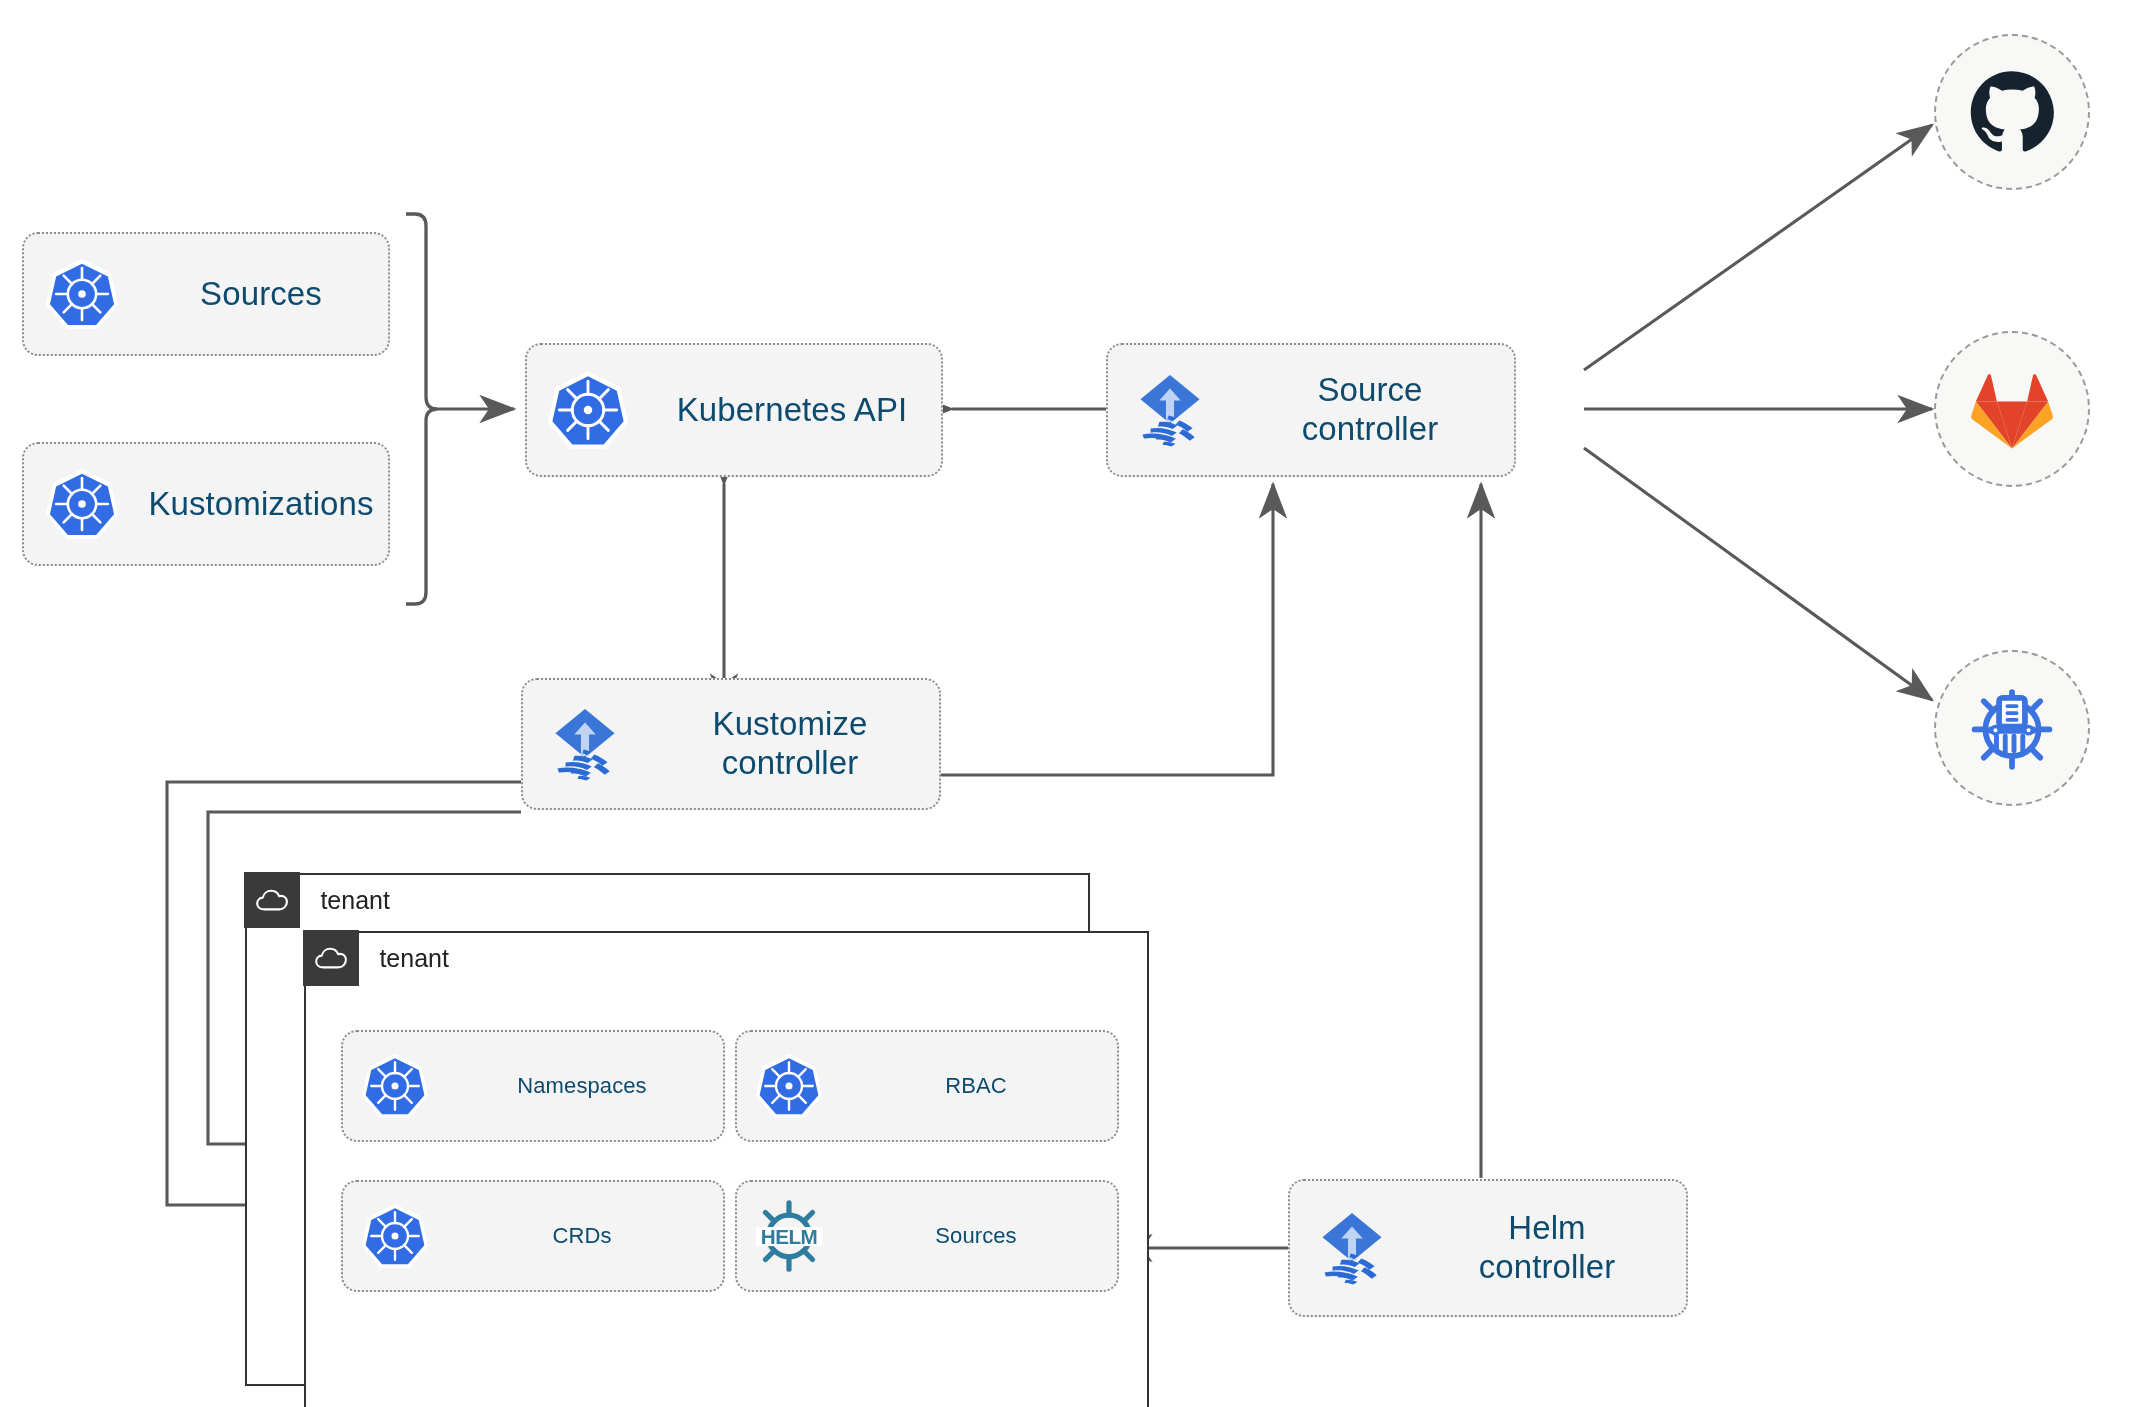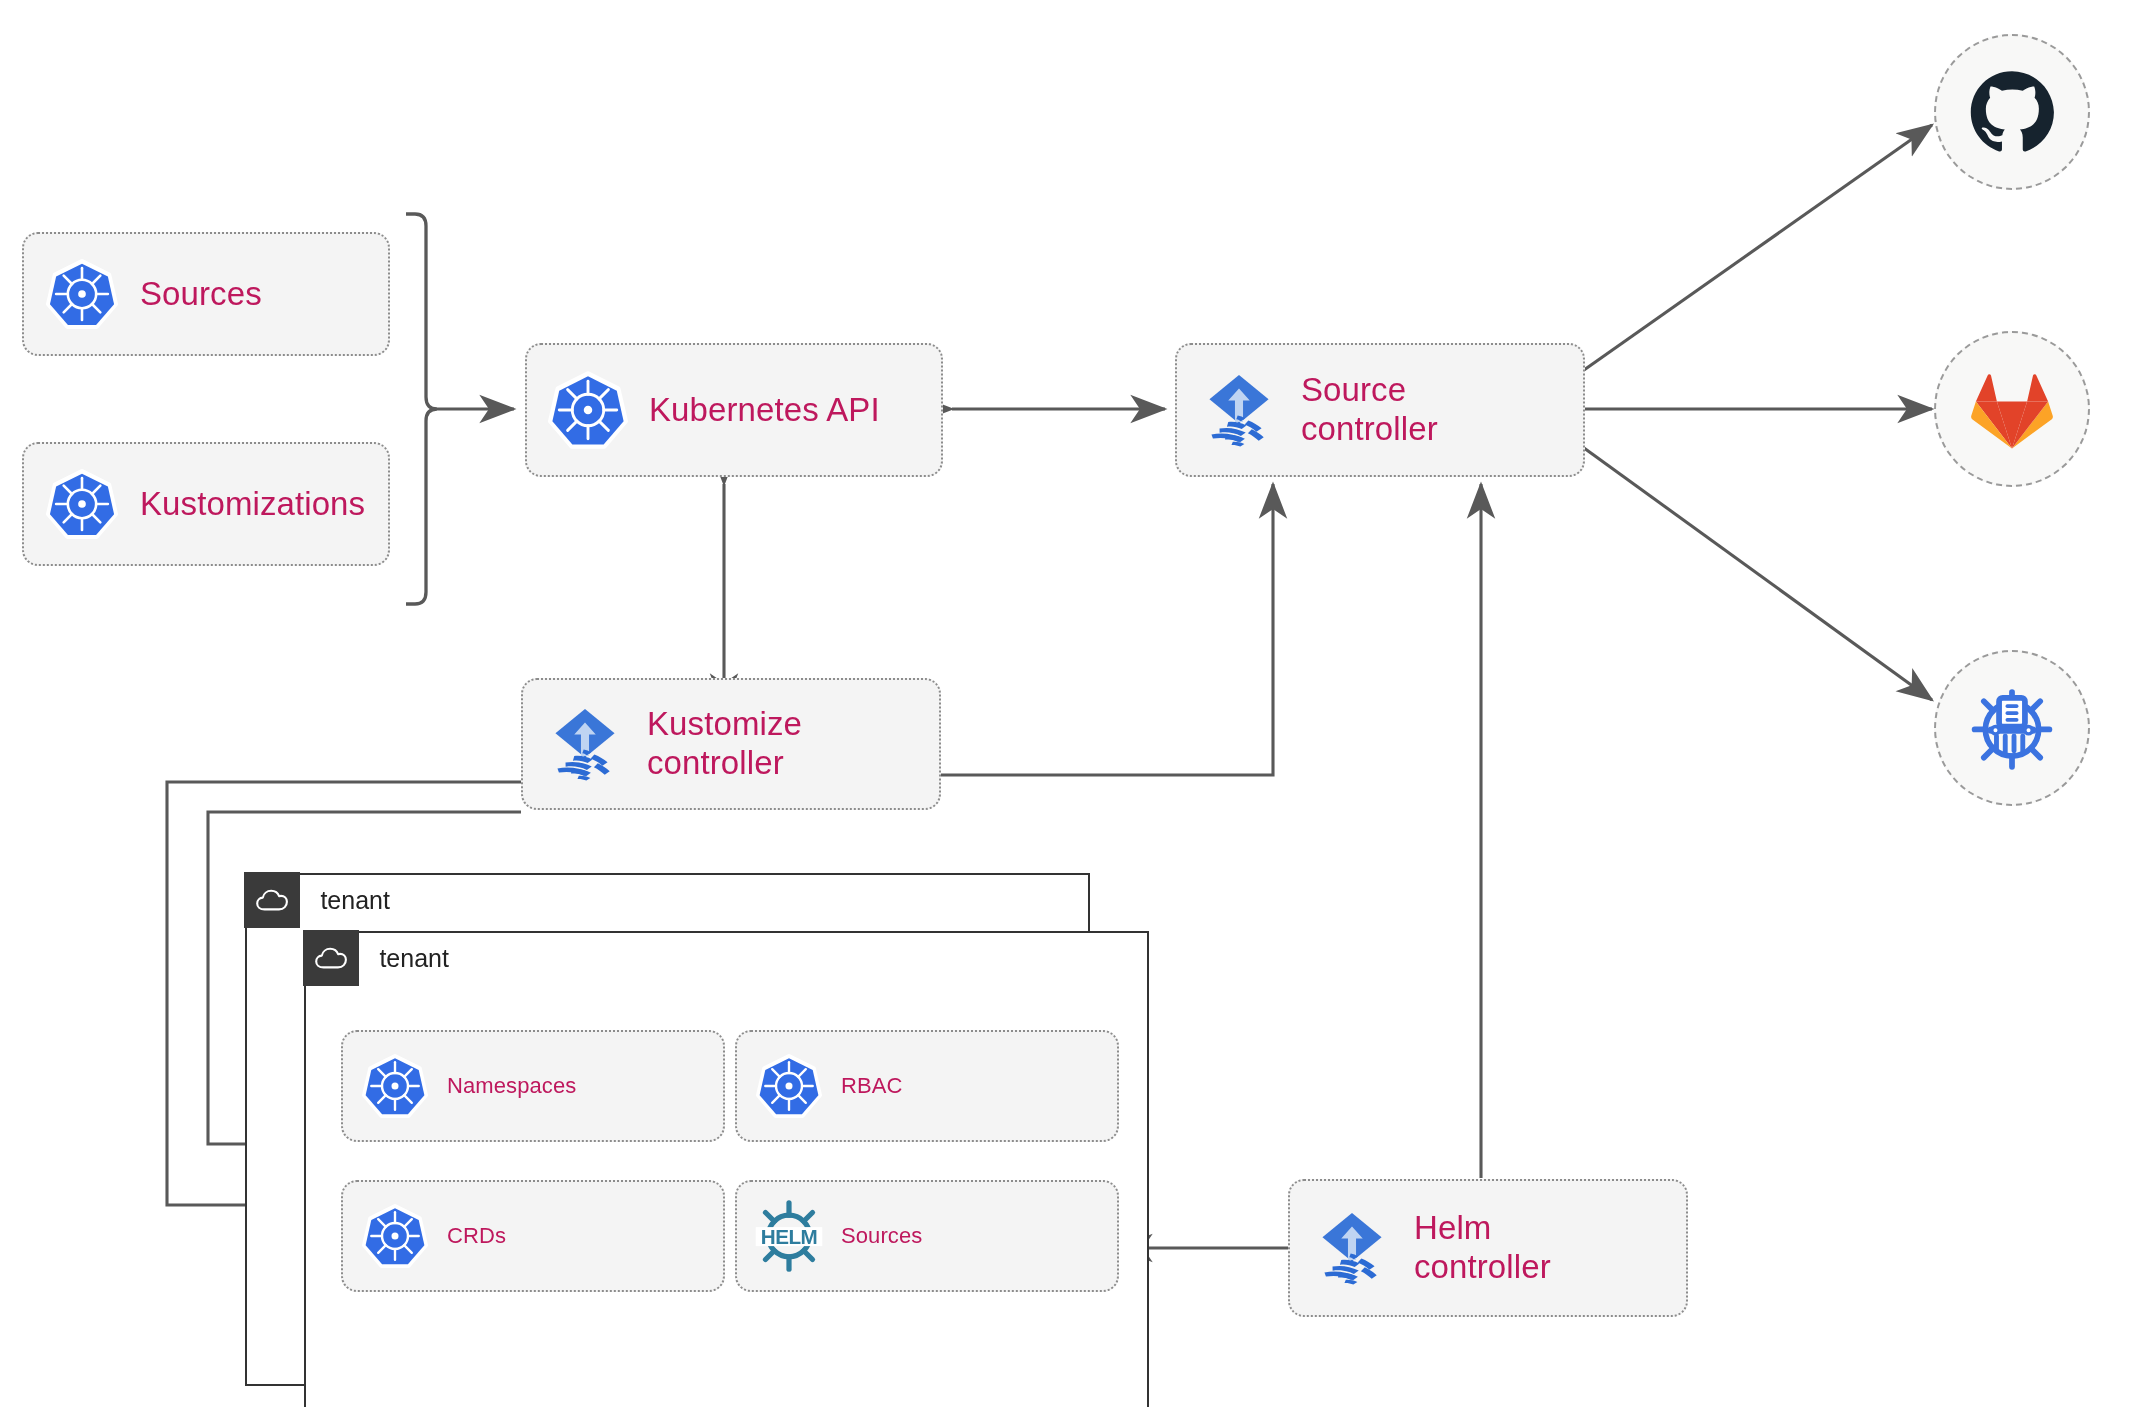--- a/index.html
+++ b/index.html
@@ -12,21 +12,21 @@
     position:absolute;
     background:#f4f4f4;
     border:2.6px dotted #8c8c8c;
     border-radius:16px;
     display:flex;align-items:center;
     box-sizing:border-box;
     z-index:3;
   }
   .node .ico{flex:0 0 auto;display:flex;align-items:center;justify-content:center;}
   .node .lbl{
-    flex:1 1 auto;text-align:left;color:#be185d;
+    flex:1 1 auto;text-align:center;color:#0c4a6e;
     font-size:33px;line-height:1.18;letter-spacing:.1px;
     padding-right:6px;white-space:pre-line;
   }
   .node.small .lbl{font-size:22px;}
 
   
   .circ{
     position:absolute;width:156px;height:156px;border-radius:50%;
     background:#f8f8f7;border:2.6px dashed #9a9a9a;
     display:flex;align-items:center;justify-content:center;z-index:3;
@@ -175,21 +175,21 @@
             <path d="M40.9,40.9 L48.3,48.3"></path>
           <path d="M23.1,40.9 L15.7,48.3"></path>
             <path d="M40.9,23.1 L48.3,15.7"></path>
         </g>
         <circle cx="32" cy="32" r="3.4" fill="#fff"></circle>
       </svg>
     </div>
     <div class="lbl">Kustomizations</div>
   </div>
 
-  <div class="node" style="left:1175px;top:343px;width:410px;height:134px;">
+  <div class="node" style="left:1106px;top:343px;width:410px;height:134px;">
     <div class="ico" style="width:124px;">
       <svg width="86" height="86" viewBox="0 0 64 64">
         <polygon points="32,6 54,24 32,42 10,24" fill="#3A76D8"></polygon>
         <path d="M32,16 L40,25 L35,25 L35,41 L29,41 L29,25 L24,25 Z" fill="#BFD4F2"></path>
         <g fill="#2C6BD4">
           <path d="M31,36 C33,36.4 35,37.1 36.4,38.2 L33.5,40.4 C32.4,39.6 31.6,39.1 30,38.8 Z"></path>
           <path d="M24,41 C28,40.4 33,41.2 37.5,43.6 L34,46.2 C30.4,44.4 26.6,43.9 23,44.4 Z"></path>
           <path d="M17.5,45.8 C23.5,44.6 31,45.6 37,48.8 L33.4,51.4 C28.4,48.9 22.6,48.1 17.6,49 Z"></path>
           <path d="M11.5,50.3 C19,48.6 28,49.6 35,53.3 L31.4,55.9 C25.6,52.9 18.8,52.1 12.6,53.3 Z"></path>
           <path d="M39,39.8 C42.6,41.2 46,43.2 48.8,45.6 L45,48.2 C42.4,45.9 39.4,44.1 36.2,42.8 Z"></path>

